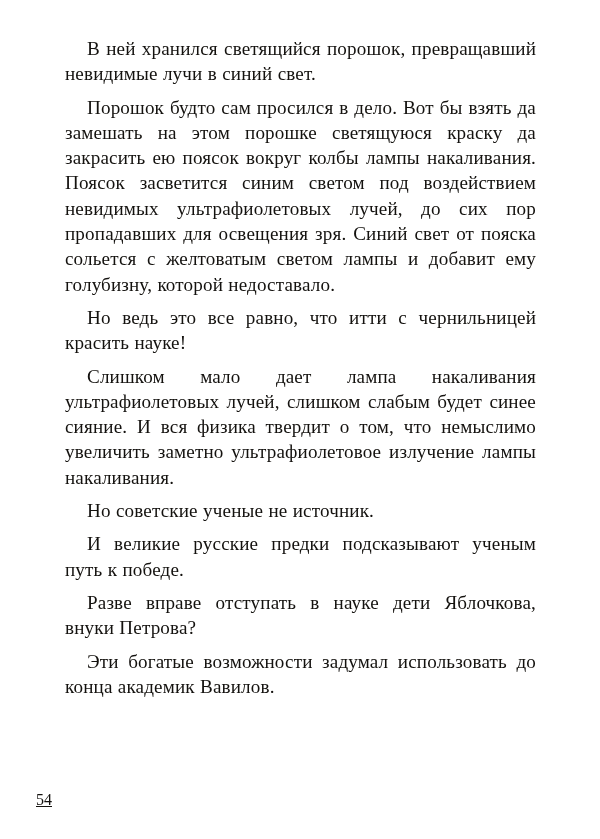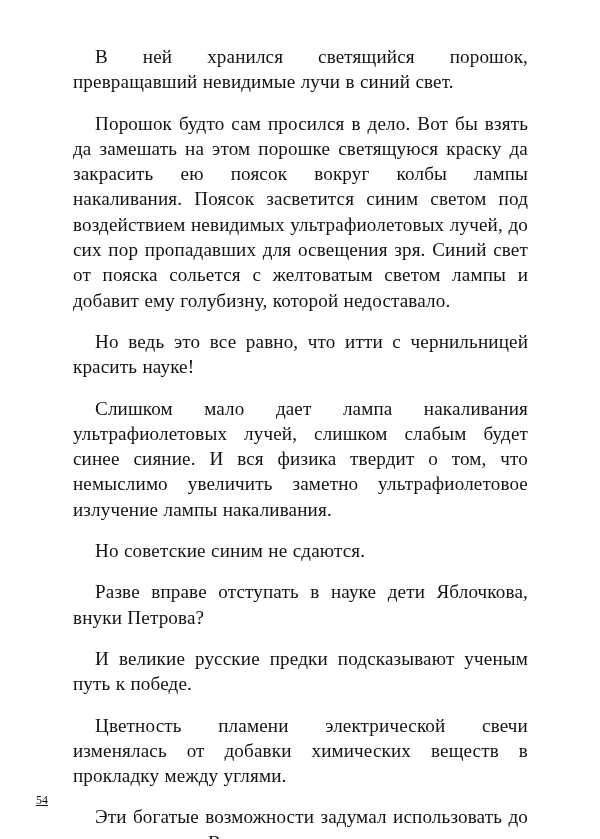--- a/index.html
+++ b/index.html
@@ -16,56 +16,55 @@
     font-family: "Liberation Serif", "DejaVu Serif", serif;
     color: #14120f;
   }
   .text-block {
     position: absolute;
     left: 57px;
     top: 28px;
     width: 487px;
   }
   .para {
-    margin: 16px;
+    margin: 8px;
     text-align: justify;
     text-justify: inter-word;
     text-indent: 22px;
     font-size: 19.1px;
     line-height: 25.3px;
     letter-spacing: 0.15px;
     word-spacing: 0.4px;
     -webkit-font-smoothing: none;
   }
   .para:last-child {
     text-align: justify;
   }
   .page-number {
     position: absolute;
     left: 36px;
     top: 789px;
-    font-size: 12px;
+    font-size: 16px;
     line-height: 22px;
     font-family: "Liberation Serif", "DejaVu Serif", serif;
     color: #14120f;
     text-decoration: underline;
   }
 </style>
 </head>
 <body>
 
 <div class="page">
 
   <div class="text-block">
     <p class="para">В ней хранился светящийся порошок, превращавший невидимые лучи в синий свет.</p>
     <p class="para">Порошок будто сам просился в дело. Вот бы взять да замешать на этом порошке светящуюся краску да закрасить ею поясок вокруг колбы лампы накаливания. Поясок засветится синим светом под воздействием невидимых ультрафиолетовых лучей, до сих пор пропадавших для освещения зря. Синий свет от пояска сольется с желтоватым светом лампы и добавит ему голубизну, которой недоставало.</p>
     <p class="para">Но ведь это все равно, что итти с чернильницей красить науке!</p>
     <p class="para">Слишком мало дает лампа накаливания ультрафиолетовых лучей, слишком слабым будет синее сияние. И вся физика твердит о том, что немыслимо увеличить заметно ультрафиолетовое излучение лампы накаливания.</p>
-    <p class="para">Но советские синим не сдаются.</p>
+    <p class="para">Но советские ученые не источник.</p>
+    <p class="para">И великие русские предки подсказывают ученым путь к победе.</p>
     <p class="para">Разве вправе отступать в науке дети Яблочкова, внуки Петрова?</p>
-    <p class="para">И великие русские предки подсказывают ученым путь к победе.</p>
-    <p class="para">Цветность пламени электрической свечи изменялась от добавки химических веществ в прокладку между углями.</p>
     <p class="para">Эти богатые возможности задумал использовать до конца академик Вавилов.</p>
   </div>
 
   <div class="page-number">54</div>
 
 </div>
 
 </body></html>

